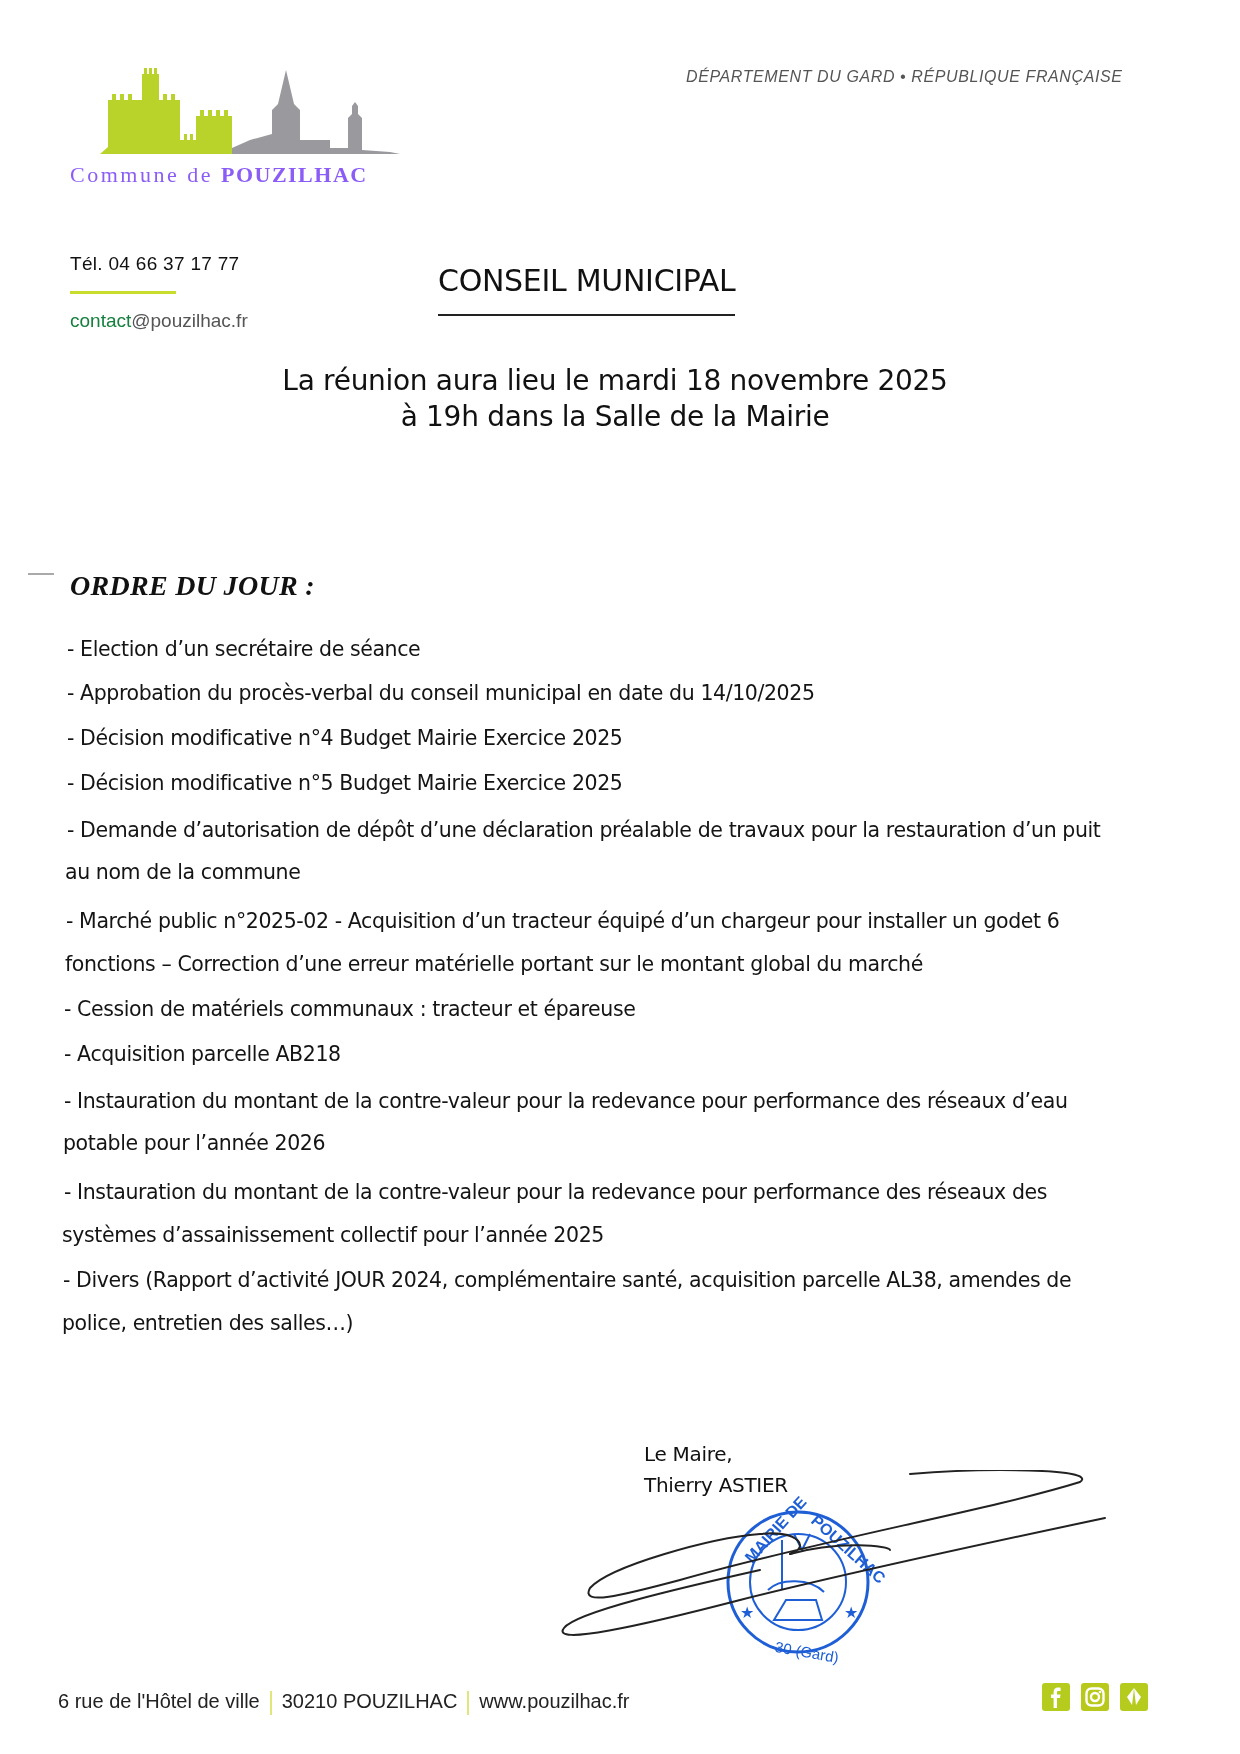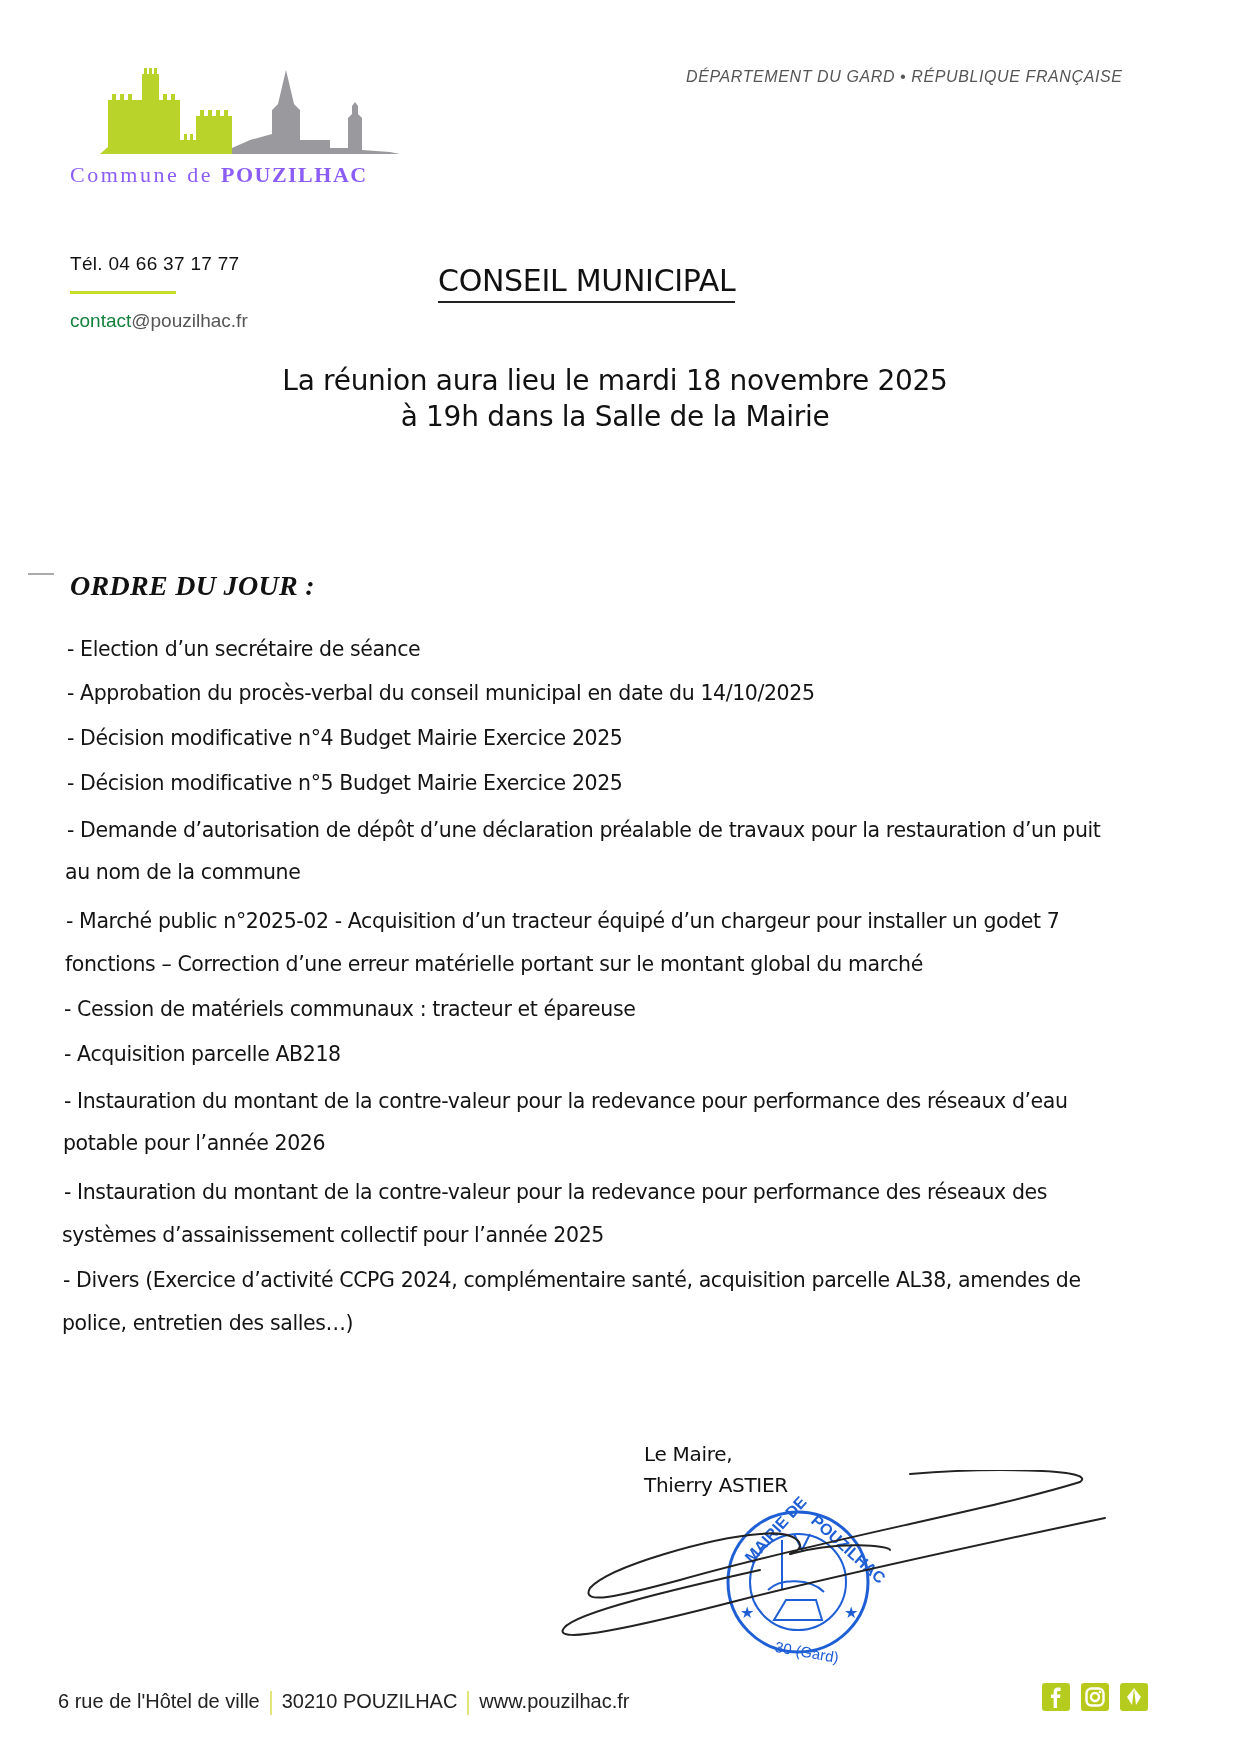--- a/index.html
+++ b/index.html
@@ -10,21 +10,21 @@
   .logo-svg { left:100px; top:62px; width:300px; height:98px; }
   .commune { left:70px; top:162px; font-family:"Liberation Serif", serif; font-size:22px; letter-spacing:2.5px; color:#8b5cf6; white-space:nowrap; }
   .commune b { font-weight:bold; letter-spacing:1.5px; }
   .dept { left:686px; top:68px; font-size:16px; letter-spacing:0.6px; color:#555; white-space:nowrap;font-style:italic; }
 
   
   .tel { left:70px; top:253px; font-size:19px; color:#111; letter-spacing:0.3px; white-space:nowrap; }
   .green-rule { left:70px; top:291px; width:106px; height:3px; background:#c8dc2c; }
   .mail { left:70px; top:310px; font-size:19px; white-space:nowrap; color:#555; }
   .mail .lime { color:#15803d; }
-  .title-wrap { left:438px; top:262px; font-family:"DejaVu Sans", sans-serif; font-size:30px; white-space:nowrap; letter-spacing:-0.3px; border-bottom:2px solid #222; padding-bottom:1px; line-height:38px; }
+  .title-wrap { left:438px; top:262px; font-family:"DejaVu Sans", sans-serif; font-size:30px; white-space:nowrap; letter-spacing:-0.3px; border-bottom:2px solid #222; padding-bottom:14px; line-height:38px; }
 
   .meeting { left:200px; width:830px; top:363px; text-align:center; font-family:"DejaVu Sans", sans-serif; font-size:28px; line-height:36px; letter-spacing:-0.3px; }
 
   .dash-mark { left:28px; top:573px; width:26px; height:2px; background:#aaa; }
   .agenda-title { left:70px; top:570px; font-family:"Liberation Serif", serif; font-style:italic; font-weight:bold; font-size:28px; white-space:nowrap; letter-spacing:0.3px; }
 
   .agenda { left:62px; top:637px; width:1100px; font-family:"DejaVu Sans", sans-serif; font-size:20.5px; letter-spacing:-0.4px; color:#141414; }
   .agenda .line { position:absolute; white-space:nowrap; }
 
   .sign { left:644px; top:1439px; font-family:"DejaVu Sans", sans-serif; font-size:20px; line-height:31px; letter-spacing:-0.3px; }
@@ -70,29 +70,29 @@
 <div class="abs dash-mark"></div>
 <div class="abs agenda-title">ORDRE DU JOUR :</div>
 
 <div class="abs agenda">
   <div class="line" style="top:0px;left:5px">- Election d’un secrétaire de séance</div>
   <div class="line" style="top:44px;left:5px">- Approbation du procès-verbal du conseil municipal en date du 14/10/2025</div>
   <div class="line" style="top:89px;left:5px">- Décision modificative n°4 Budget Mairie Exercice 2025</div>
   <div class="line" style="top:134px;left:5px">- Décision modificative n°5 Budget Mairie Exercice 2025</div>
   <div class="line" style="top:181px;left:5px">- Demande d’autorisation de dépôt d’une déclaration préalable de travaux pour la restauration d’un puit</div>
   <div class="line" style="top:223px;left:3px">au nom de la commune</div>
-  <div class="line" style="top:272px;left:4px">- Marché public n°2025-02 - Acquisition d’un tracteur équipé d’un chargeur pour installer un godet 7</div>
+  <div class="line" style="top:272px;left:4px">- Marché public n°2025-02 - Acquisition d’un tracteur équipé d’un chargeur pour installer un godet 6</div>
   <div class="line" style="top:315px;left:3px">fonctions – Correction d’une erreur matérielle portant sur le montant global du marché</div>
   <div class="line" style="top:360px;left:2px">- Cession de matériels communaux : tracteur et épareuse</div>
   <div class="line" style="top:405px;left:2px">- Acquisition parcelle AB218</div>
   <div class="line" style="top:452px;left:2px">- Instauration du montant de la contre-valeur pour la redevance pour performance des réseaux d’eau</div>
   <div class="line" style="top:494px;left:1px">potable pour l’année 2026</div>
   <div class="line" style="top:543px;left:2px">- Instauration du montant de la contre-valeur pour la redevance pour performance des réseaux des</div>
   <div class="line" style="top:586px;left:0px">systèmes d’assainissement collectif pour l’année 2025</div>
-  <div class="line" style="top:631px;left:1px">- Divers (Exercice d’activité CCPG 2024, complémentaire santé, acquisition parcelle AL38, amendes de</div>
+  <div class="line" style="top:631px;left:1px">- Divers (Rapport d’activité JOUR 2024, complémentaire santé, acquisition parcelle AL38, amendes de</div>
   <div class="line" style="top:674px;left:0px">police, entretien des salles…)</div>
 </div>
 
 <div class="abs sign">
   <div>Le Maire,</div>
   <div>Thierry ASTIER</div>
 </div>
 
 <svg class="abs sig-svg" viewBox="0 0 560 200">
 

